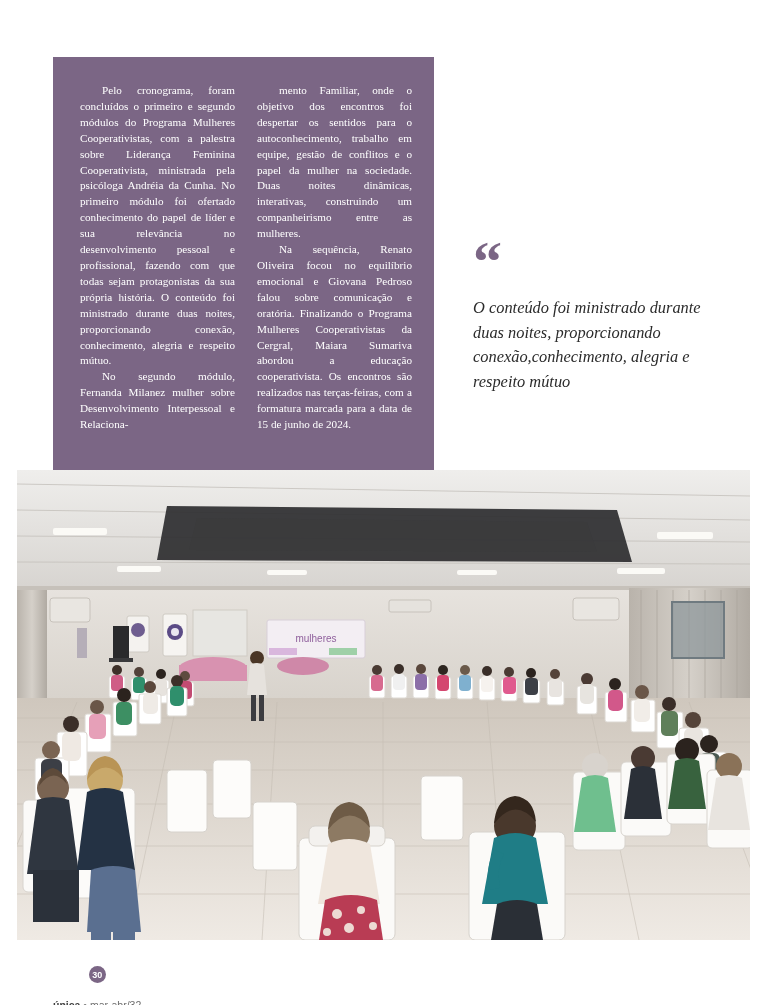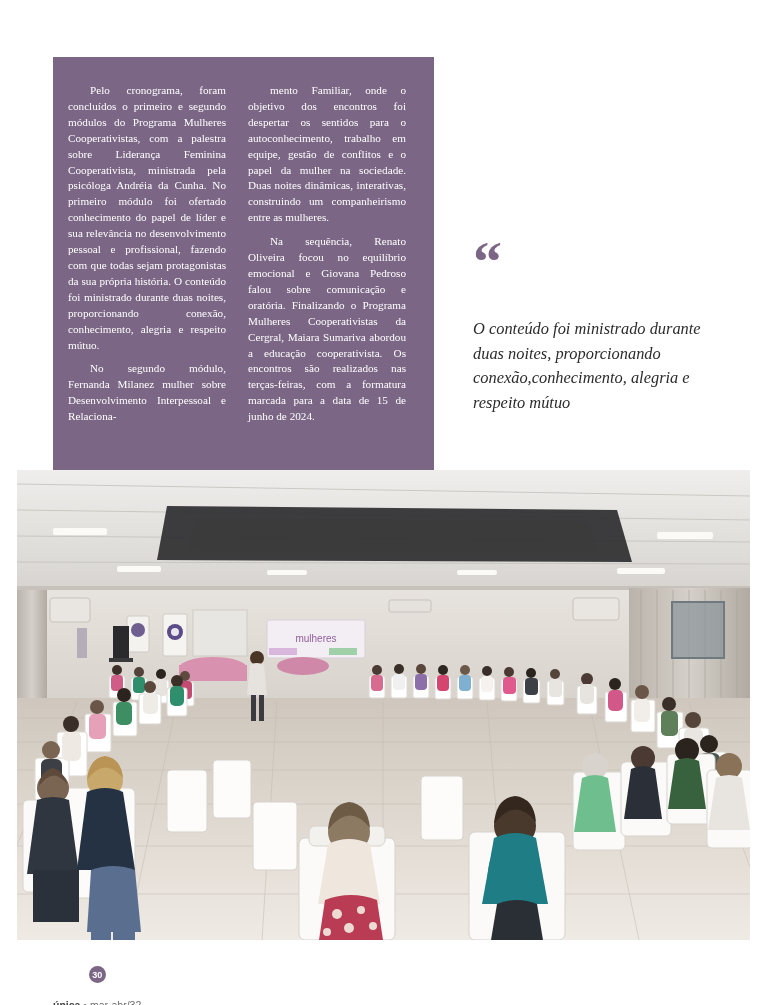--- a/index.html
+++ b/index.html
@@ -25,58 +25,58 @@
 
   
   .text-panel {
     position: absolute;
     left: 53px;
     top: 57px;
     width: 381px;
     height: 413px;
     background: #7b6685;
     box-sizing: border-box;
-    padding: 26px 22px 18px 15px;
+    padding: 26px 22px 18px 27px;
     display: flex;
     gap: 22px;
   }
   .col {
     width: 158px;
     color: #ffffff;
     font-size: 11.2px;
     line-height: 1.42;
     text-align: justify;
     text-justify: inter-word;
     font-family: "Liberation Serif", serif;
     hyphens: manual;
   }
   .col p {
     margin: 0 0 0 0;
     text-indent: 22px;
   }
-  .col p + p { margin-top: 8px; }
+  .col p + p { margin-top: 0; }
 
   
   .pullquote {
     position: absolute;
     left: 473px;
     top: 245px;
     width: 245px;
   }
   .quote-mark {
     color: #7b6685;
     font-family: "Liberation Serif", serif;
     font-size: 58px;
     font-weight: bold;
     line-height: 0.6;
     letter-spacing: -2px;
     height: 40px;
   }
   .quote-text {
-    margin-top: 32px;
+    margin-top: 11px;
     color: #2b2b2b;
     font-style: italic;
     font-size: 16.4px;
     line-height: 1.5;
     font-family: "Liberation Serif", serif;
   }
 
   
   .photo {
     position: absolute;

